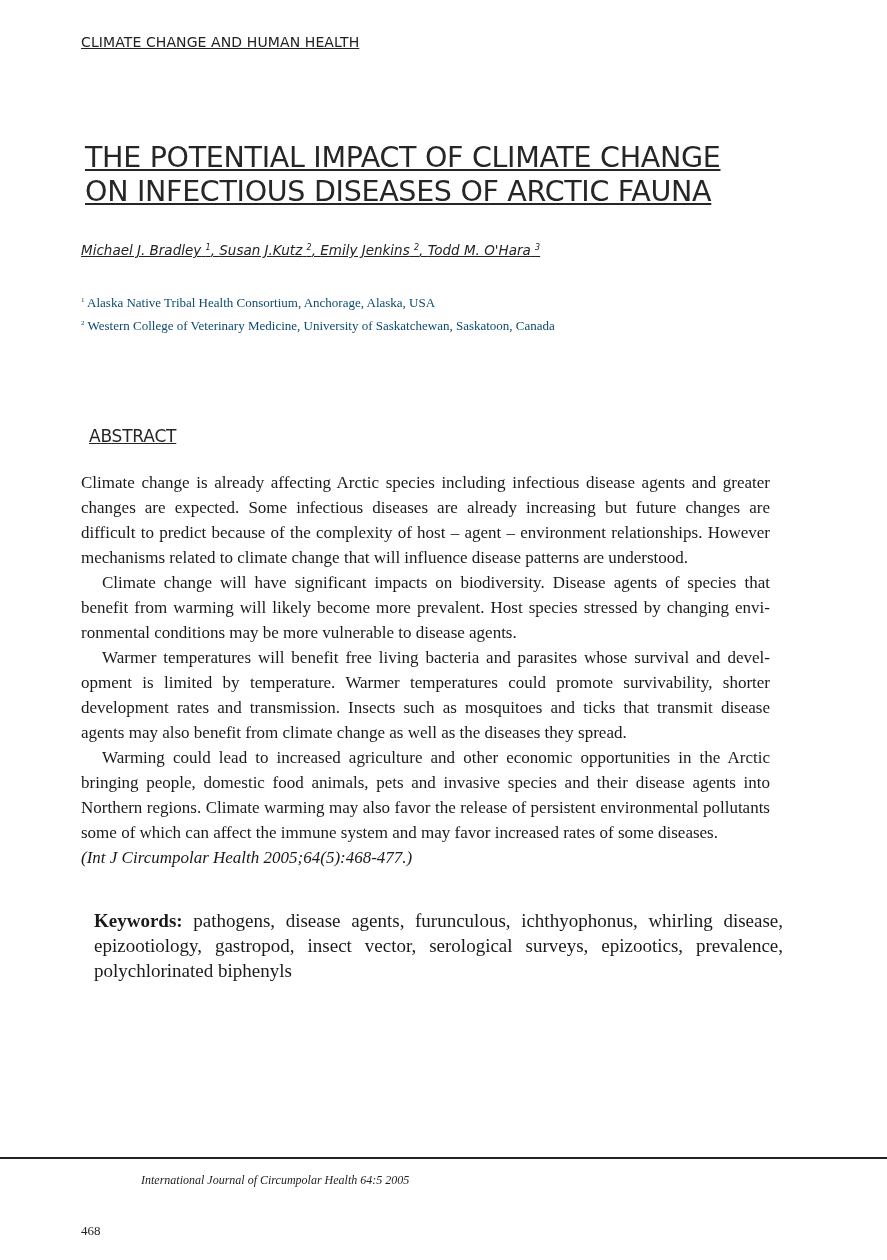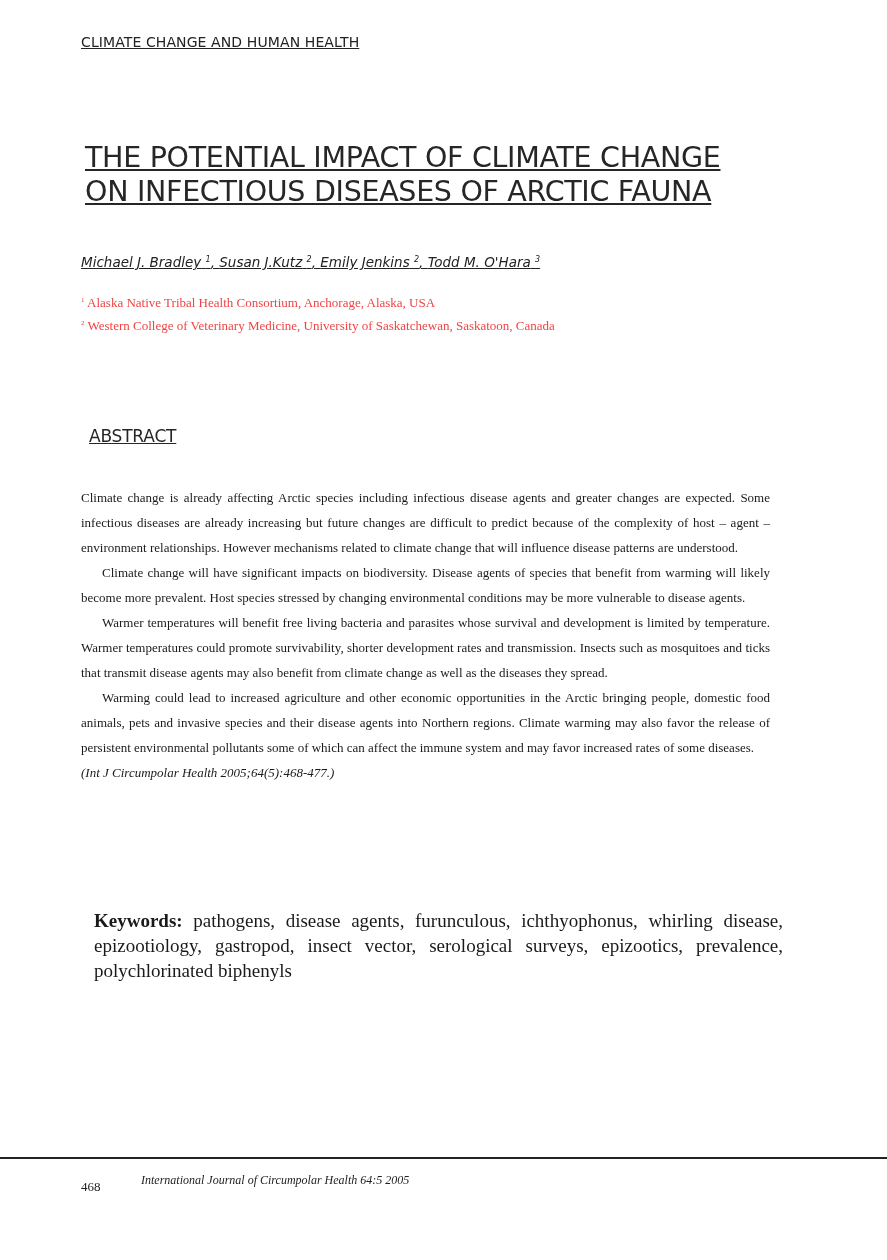--- a/index.html
+++ b/index.html
@@ -1,33 +1,33 @@
 <!DOCTYPE html>
 <html><head>
 <meta charset="utf-8">
 <style>
   html, body { margin: 0; padding: 0; background: #ffffff; }
   body { width: 887px; height: 1260px; position: relative; overflow: hidden; color: #1a1a1a; }
   .sans { font-family: "DejaVu Sans", "Liberation Sans", sans-serif; text-decoration: underline; }
   .serif { font-family: "Liberation Serif", "DejaVu Serif", serif; }
   #running-head { position: absolute; left: 81px; top: 34px; font-size: 14px; letter-spacing: 0.1px; color: #222; }
   #title { position: absolute; left: 81px; top: 137px; font-size: 28.5px; line-height: 34px; font-weight: normal; color: #262626; letter-spacing: -0.3px; margin: 4px; }
-  #authors { position: absolute; left: 81px; top: 242px; font-size: 13.5px; font-style: italic; color: #222; margin-top: 12px; }
+  #authors { position: absolute; left: 81px; top: 242px; font-size: 13.5px; font-style: italic; color: #222; }
   #authors sup { font-size: 8px; vertical-align: super; }
-  #affiliations { position: absolute; left: 81px; top: 290px; font-size: 13px; line-height: 20px; color: #ef4444; }
+  #affiliations { position: absolute; left: 81px; top: 290px; font-size: 13px; line-height: 20px; color: #0c4a6e; }
   #affiliations sup { font-size: 7px; vertical-align: 5px; }
   #abstract-heading { position: absolute; left: 81px; top: 418px; font-size: 17px; color: #262626; letter-spacing: -0.2px; margin: 8px; font-weight: normal; }
-  #abstract-body { position: absolute; left: 81px; top: 485px; width: 689px; font-size: 13px; line-height: 25px; text-align: justify; color: #1a1a1a; }
+  #abstract-body { position: absolute; left: 81px; top: 470px; width: 689px; font-size: 17px; line-height: 25px; text-align: justify; color: #1a1a1a; }
   #abstract-body p { margin: 0; }
   #abstract-body p.indent { text-indent: 21px; }
   #citation { font-style: italic; }
   #keywords { position: absolute; left: 81px; top: 895px; width: 689px; font-size: 19px; line-height: 25px; text-align: justify; color: #1a1a1a; margin: 13px; }
   #keywords .kw-label { font-weight: bold; }
   #footer-rule { position: absolute; left: 0; top: 1157px; width: 887px; height: 2px; background: #222; }
-  #page-number { position: absolute; left: 81px; top: 1179px; font-size: 13px; color: #222; }
+  #page-number { position: absolute; left: 81px; top: 1223px; font-size: 13px; color: #222; }
   #journal-footer { position: absolute; left: 141px; top: 1173px; font-size: 12px; font-style: italic; color: #222; }
 </style>
 </head>
 <body>
 
 <div id="running-head" class="sans">CLIMATE CHANGE  AND HUMAN HEALTH</div>
 
 <h1 id="title" class="sans">
   <span>THE POTENTIAL IMPACT OF CLIMATE CHANGE</span><br>
   <span>ON INFECTIOUS DISEASES OF ARCTIC FAUNA</span>

